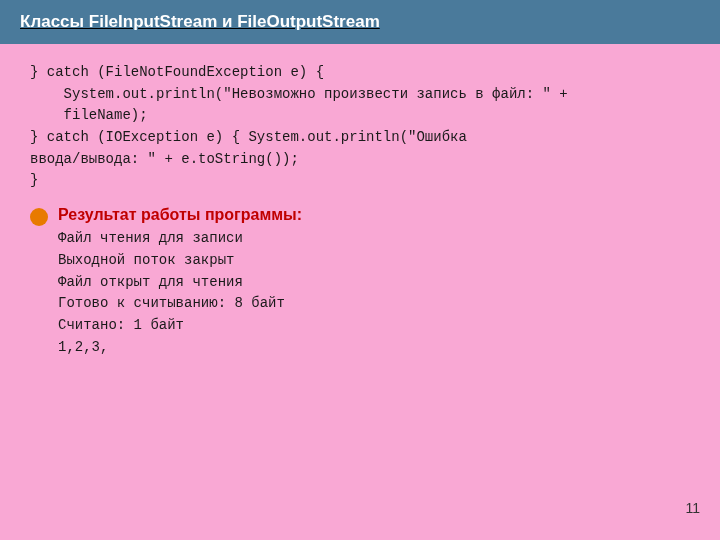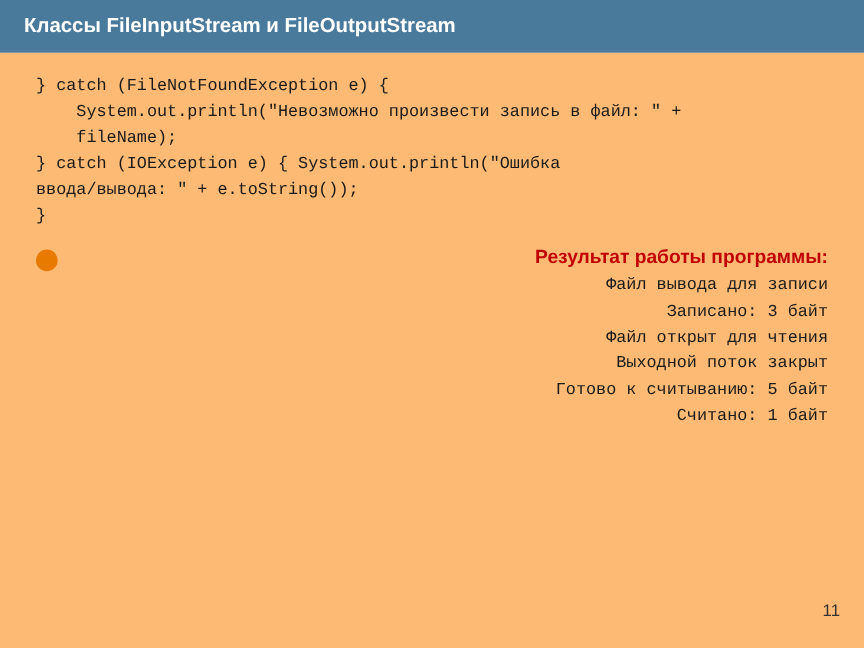--- a/index.html
+++ b/index.html
@@ -23,32 +23,33 @@
       position: relative;
       padding: 0;
     }
 
     .header {
       background: #4a7a9b;
       padding: 10px 20px;
       display: flex;
       align-items: center;
       min-height: 44px;
+      text-decoration: underline;
     }
 
     .header-title {
       color: white;
       font-size: 17px;
       font-weight: bold;
       font-family: Arial, sans-serif;
     }
 
     .content {
       padding: 18px 30px 20px 30px;
-      background: #fdba74;
+      background: #f9a8d4;
       height: calc(540px - 44px);
       position: relative;
     }
 
     .code-block {
       font-family: 'Courier New', Courier, monospace;
       font-size: 14px;
       color: #1a1a1a;
       line-height: 1.55;
       margin-bottom: 14px;
@@ -66,21 +67,20 @@
       height: 18px;
       background: #e87a00;
       border-radius: 50%;
       flex-shrink: 0;
       margin-top: 2px;
       margin-right: 10px;
     }
 
     .result-content {
       flex: 1;
-      text-align: right;
     }
 
     .result-title {
       font-size: 16px;
       font-weight: bold;
       color: #c00000;
       font-family: Arial, sans-serif;
       margin-bottom: 4px;
     }
 
@@ -115,25 +115,25 @@
     fileName);
 } catch (IOException e) { System.out.println("Ошибка
 ввода/вывода: " + e.toString());
 }</div>
 
     <div class="result-section">
       <div class="bullet-orange"></div>
       <div class="result-content">
         <div class="result-title">Результат работы программы:</div>
         <div class="result-lines">
-          <div>Файл вывода для записи</div>
-          <div>Записано: 3 байт</div>
+          <div>Файл чтения для записи</div>
+          <div>Выходной поток закрыт</div>
           <div>Файл открыт для чтения</div>
-          <div>Выходной поток закрыт</div>
-          <div>Готово к считыванию: 5 байт</div>
+          <div>Готово к считыванию: 8 байт</div>
           <div>Считано: 1 байт</div>
+          <div>1,2,3,</div>
         </div>
       </div>
     </div>
 
     <div class="page-number">11</div>
   </div>
 </div>
 
 </body></html>

